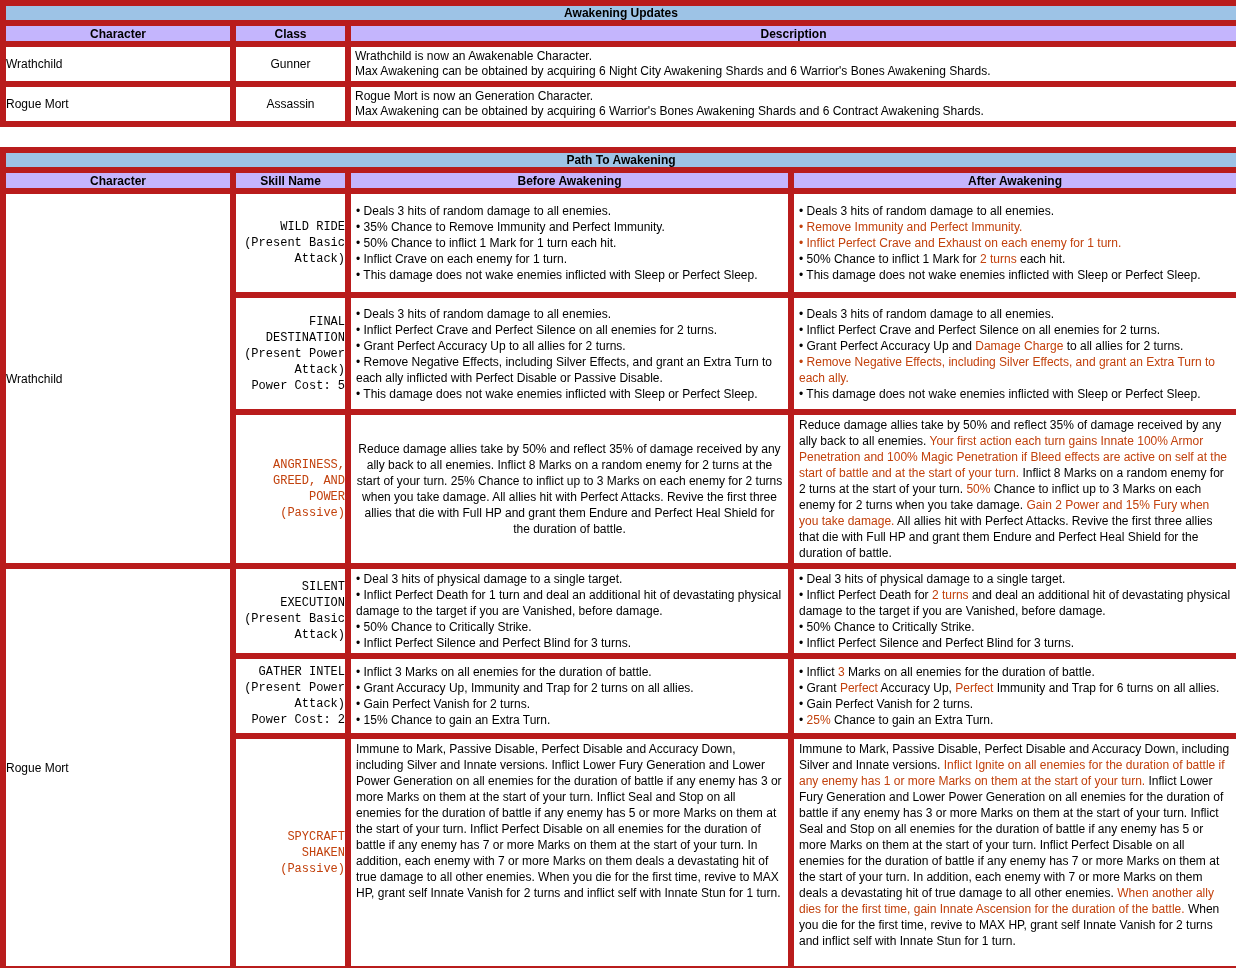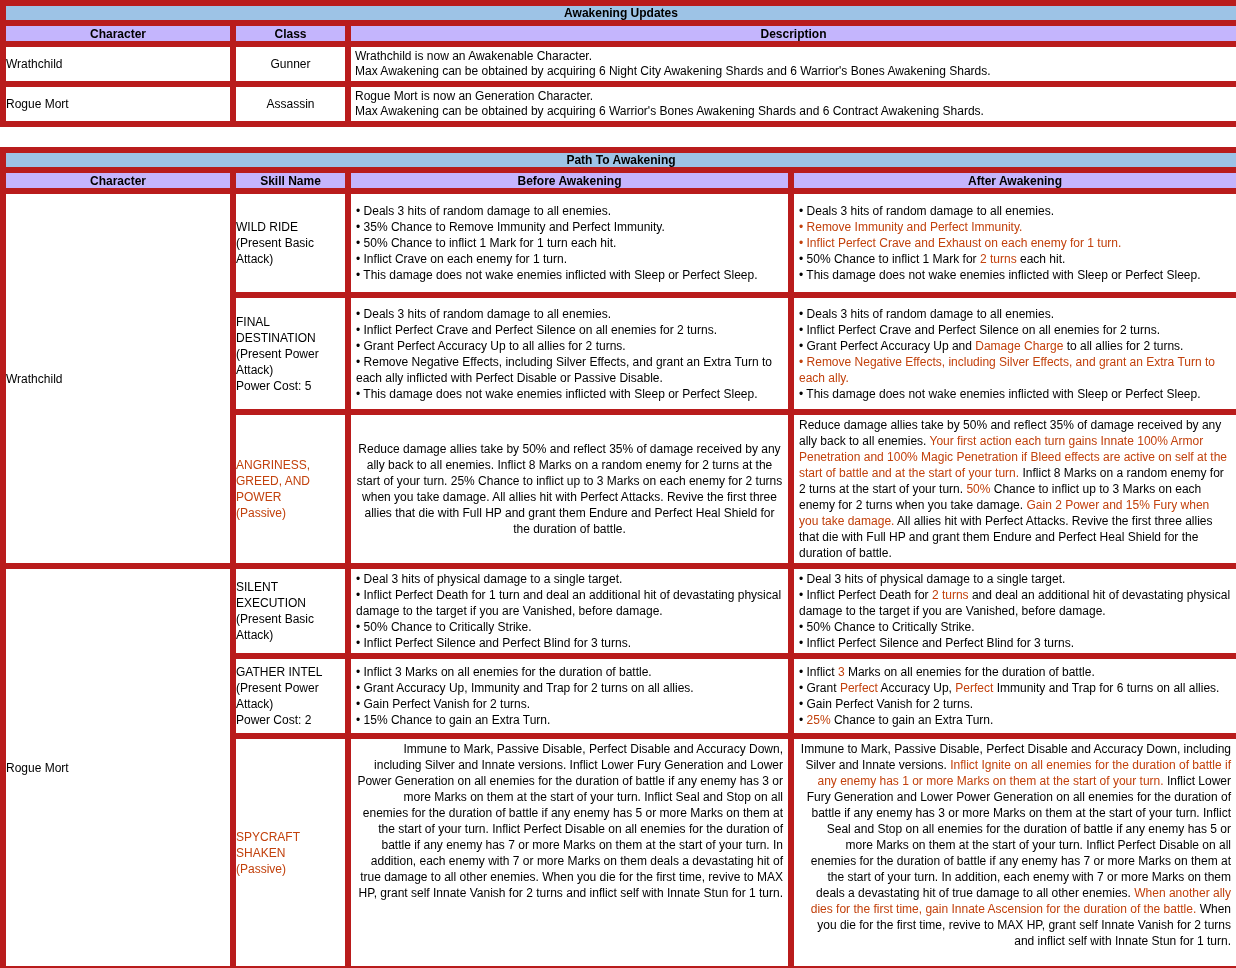--- a/index.html
+++ b/index.html
@@ -24,33 +24,33 @@
   }
   .col-header {
     background: #c4b5fd;
     font-weight: bold; text-align: center;
     height: 21px;
     border-bottom: 2px solid #000;
   }
   .char-cell { }
   .class-cell { text-align: center; }
   .desc-cell { text-align: left; line-height: 15px; padding: 2px 4px; }
-  .skill-cell { text-align: left; white-space: pre-line; line-height: 16px; padding: 0; }
+  .skill-cell { text-align: right; white-space: pre-line; line-height: 16px; padding: 0; font-family: Liberation Mono, monospace; }
   .content-cell { text-align: left; line-height: 16px; padding: 2px 5px; }
   .bullet-line, .para { line-height: 16px; }
   .para.center { text-align: center; }
   .red { color: #c2410c; }
   #awakening-table tbody tr { height: 37px; }
   #path-table tbody tr:nth-child(1) { height: 104px; }
   #path-table tbody tr:nth-child(2) { height: 117px; }
   #path-table tbody tr:nth-child(3) { height: 147px; }
   #path-table tbody tr:nth-child(4) { height: 90px; }
   #path-table tbody tr:nth-child(5) { height: 80px; }
   #path-table tbody tr:nth-child(6) { height: 233px; }
-  #path-table tbody tr:nth-child(6) .content-cell { vertical-align: top; text-align: right; }
+  #path-table tbody tr:nth-child(6) .content-cell { vertical-align: top; }
   .table-gap { height: 20px; }
 </style>
 </head>
 <body>
 
 <table id="awakening-table">
   <colgroup>
       <col style="width:230px">
       <col style="width:115px">
       <col style="width:891px">

